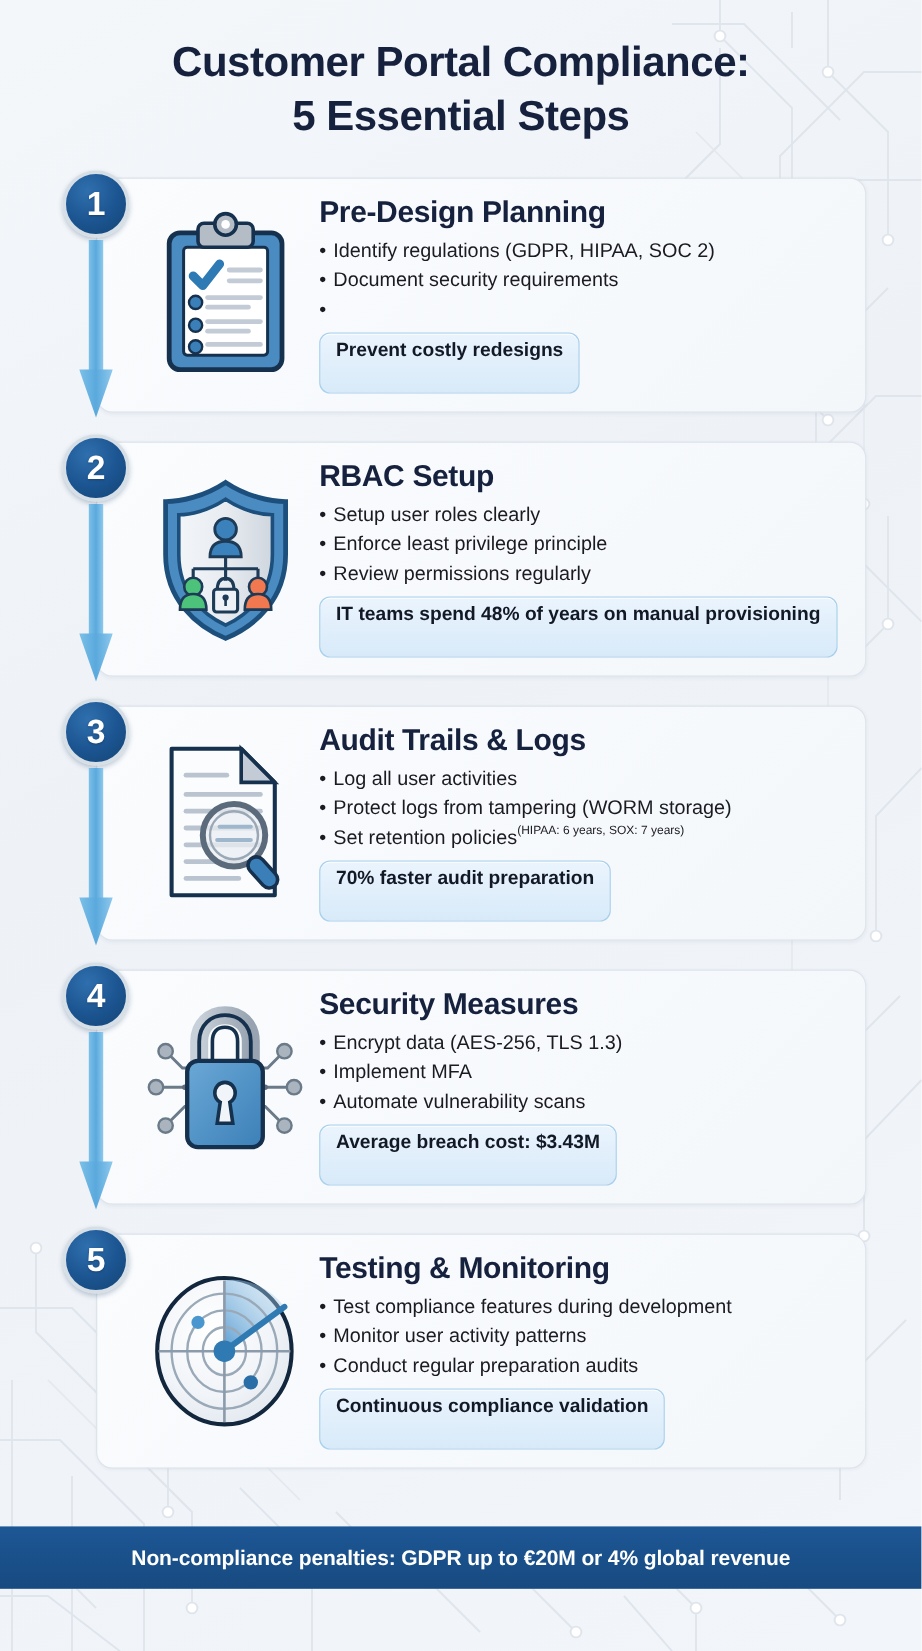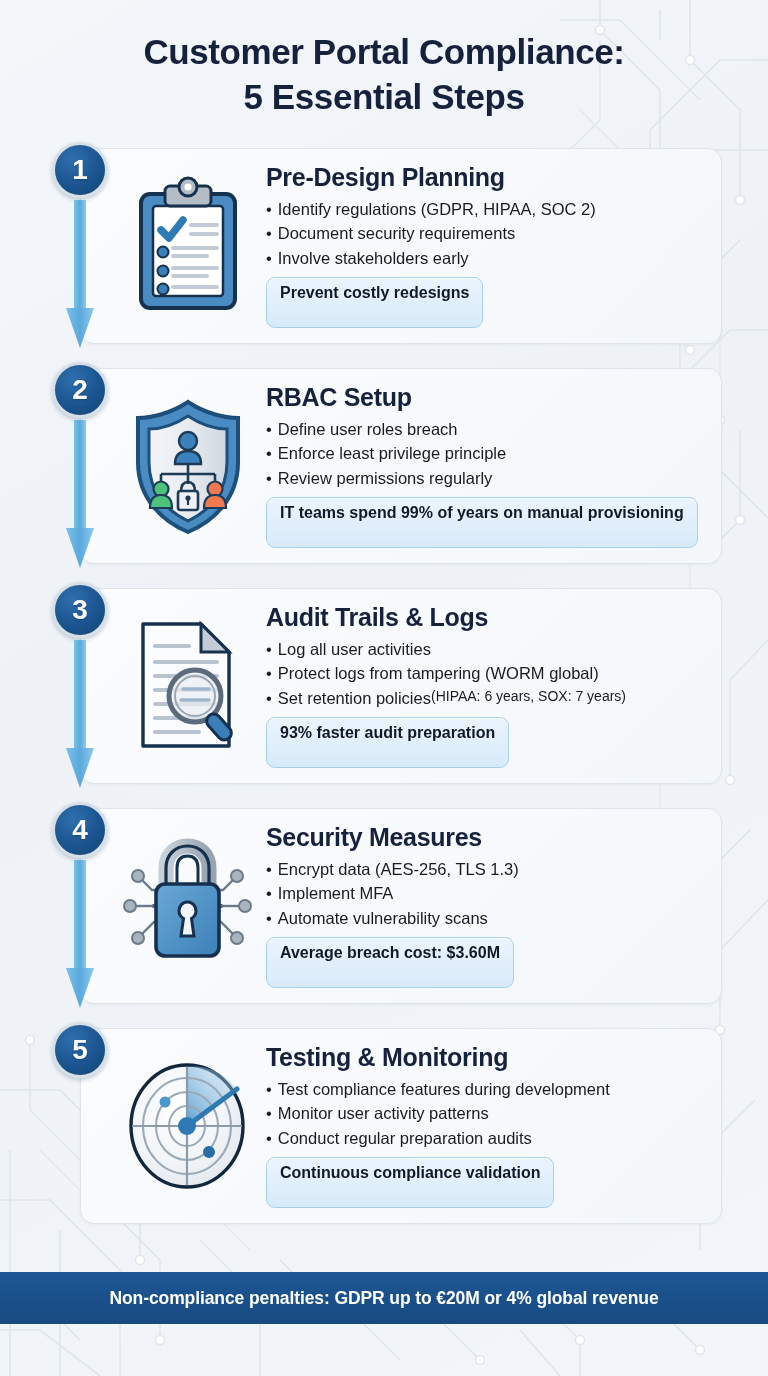--- a/index.html
+++ b/index.html
@@ -44,21 +44,21 @@
     box-shadow:0 1px 3px rgba(30,60,100,0.05);
   }
   .card-inner { position:absolute; inset:0; display:flex; align-items:center; }
   .icon-box { width:185px; min-width:185px; display:flex; align-items:center; justify-content:center; padding-left:28px; }
   .content { flex:1; padding-right:18px; }
 
   .step-title { font-size:25px; font-weight:bold; color:#16213e; letter-spacing:-0.3px; margin-bottom:5px; }
   .bullets { list-style:none; }
   .bullets li { font-size:16.5px; color:#1a1a22; line-height:1.48; display:flex; }
   .bullets li .dot { margin-right:6px; }
-  .bullets li .small { font-size:14px;text-align:center; }
+  .bullets li .small { font-size:10px;text-align:center; }
   .pill {
     display:inline-block; margin-top:7px;
     background:linear-gradient(180deg,#eaf4fd 0%, #d8eaf9 100%);
     border:1px solid #a8d0ec; border-radius:9px;
     padding:6px 13px 25px; font-size:16px; font-weight:bold; color:#121826;
     box-shadow:inset 0 1px 0 rgba(255,255,255,0.8);
   }
   .pill .lt { font-weight:bold; }
 
   
@@ -199,21 +199,20 @@
               <li>
                   <span class="dot">•</span>
                   <span>Identify regulations (GDPR, HIPAA, SOC 2)</span>
                 </li>
               <li>
                   <span class="dot">•</span>
                   <span>Document security requirements</span>
                 </li>
               <li>
                   <span class="dot">•</span>
-                  <span>Involve stakeholders early</span>
                 </li>
             </ul>
             <div class="pill">Prevent costly redesigns</div>
           </div>
         </div>
       </div>
     </div>
 
     <div class="step">
       <div class="rail">
@@ -253,33 +252,33 @@
               <rect x="50" y="95" width="20" height="19" rx="2.5" fill="#eef2f6" stroke="#1d3b57" stroke-width="2.6"></rect>
               <circle cx="60" cy="102" r="2.6" fill="#1d3b57"></circle>
               <line x1="60" y1="103" x2="60" y2="109" stroke="#1d3b57" stroke-width="2.2"></line>
             </svg>
           </div>
           <div class="content">
             <div class="step-title">RBAC Setup</div>
             <ul class="bullets">
               <li>
                   <span class="dot">•</span>
-                  <span>Define user roles breach</span>
+                  <span>Setup user roles clearly</span>
                 </li>
               <li>
                   <span class="dot">•</span>
                   <span>Enforce least privilege principle</span>
                 </li>
               <li>
                   <span class="dot">•</span>
                   <span>Review permissions regularly</span>
                 </li>
             </ul>
             <div class="pill">
-              <span class="lt">IT teams spend </span><span>99%</span><span class="lt"> of years on manual provisioning</span>
+              <span class="lt">IT teams spend </span><span>48%</span><span class="lt"> of years on manual provisioning</span>
             </div>
           </div>
         </div>
       </div>
     </div>
 
     <div class="step">
       <div class="rail">
         <div class="badge">3</div>
         <svg class="arrow" viewBox="0 0 28 150">
@@ -313,29 +312,29 @@
           </div>
           <div class="content">
             <div class="step-title">Audit Trails &amp; Logs</div>
             <ul class="bullets">
               <li>
                   <span class="dot">•</span>
                   <span>Log all user activities</span>
                 </li>
               <li>
                   <span class="dot">•</span>
-                  <span>Protect logs from tampering (WORM global)</span>
+                  <span>Protect logs from tampering (WORM storage)</span>
                 </li>
               <li>
                   <span class="dot">•</span>
                   <span>Set retention policies </span>
                   <span class="small">(HIPAA: 6 years, SOX: 7 years)</span>
                 </li>
             </ul>
-            <div class="pill">93% faster audit preparation</div>
+            <div class="pill">70% faster audit preparation</div>
           </div>
         </div>
       </div>
     </div>
 
     <div class="step">
       <div class="rail">
         <div class="badge">4</div>
         <svg class="arrow" viewBox="0 0 28 150">
           <rect x="8" y="0" width="12" height="110" fill="url(#ag1)"></rect>
@@ -396,21 +395,21 @@
                 </li>
               <li>
                   <span class="dot">•</span>
                   <span>Implement MFA</span>
                 </li>
               <li>
                   <span class="dot">•</span>
                   <span>Automate vulnerability scans</span>
                 </li>
             </ul>
-            <div class="pill">Average breach cost: $3.60M</div>
+            <div class="pill">Average breach cost: $3.43M</div>
           </div>
         </div>
       </div>
     </div>
 
     <div class="step last">
       <div class="rail">
         <div class="badge">5</div>
       </div>
       <div class="card">

